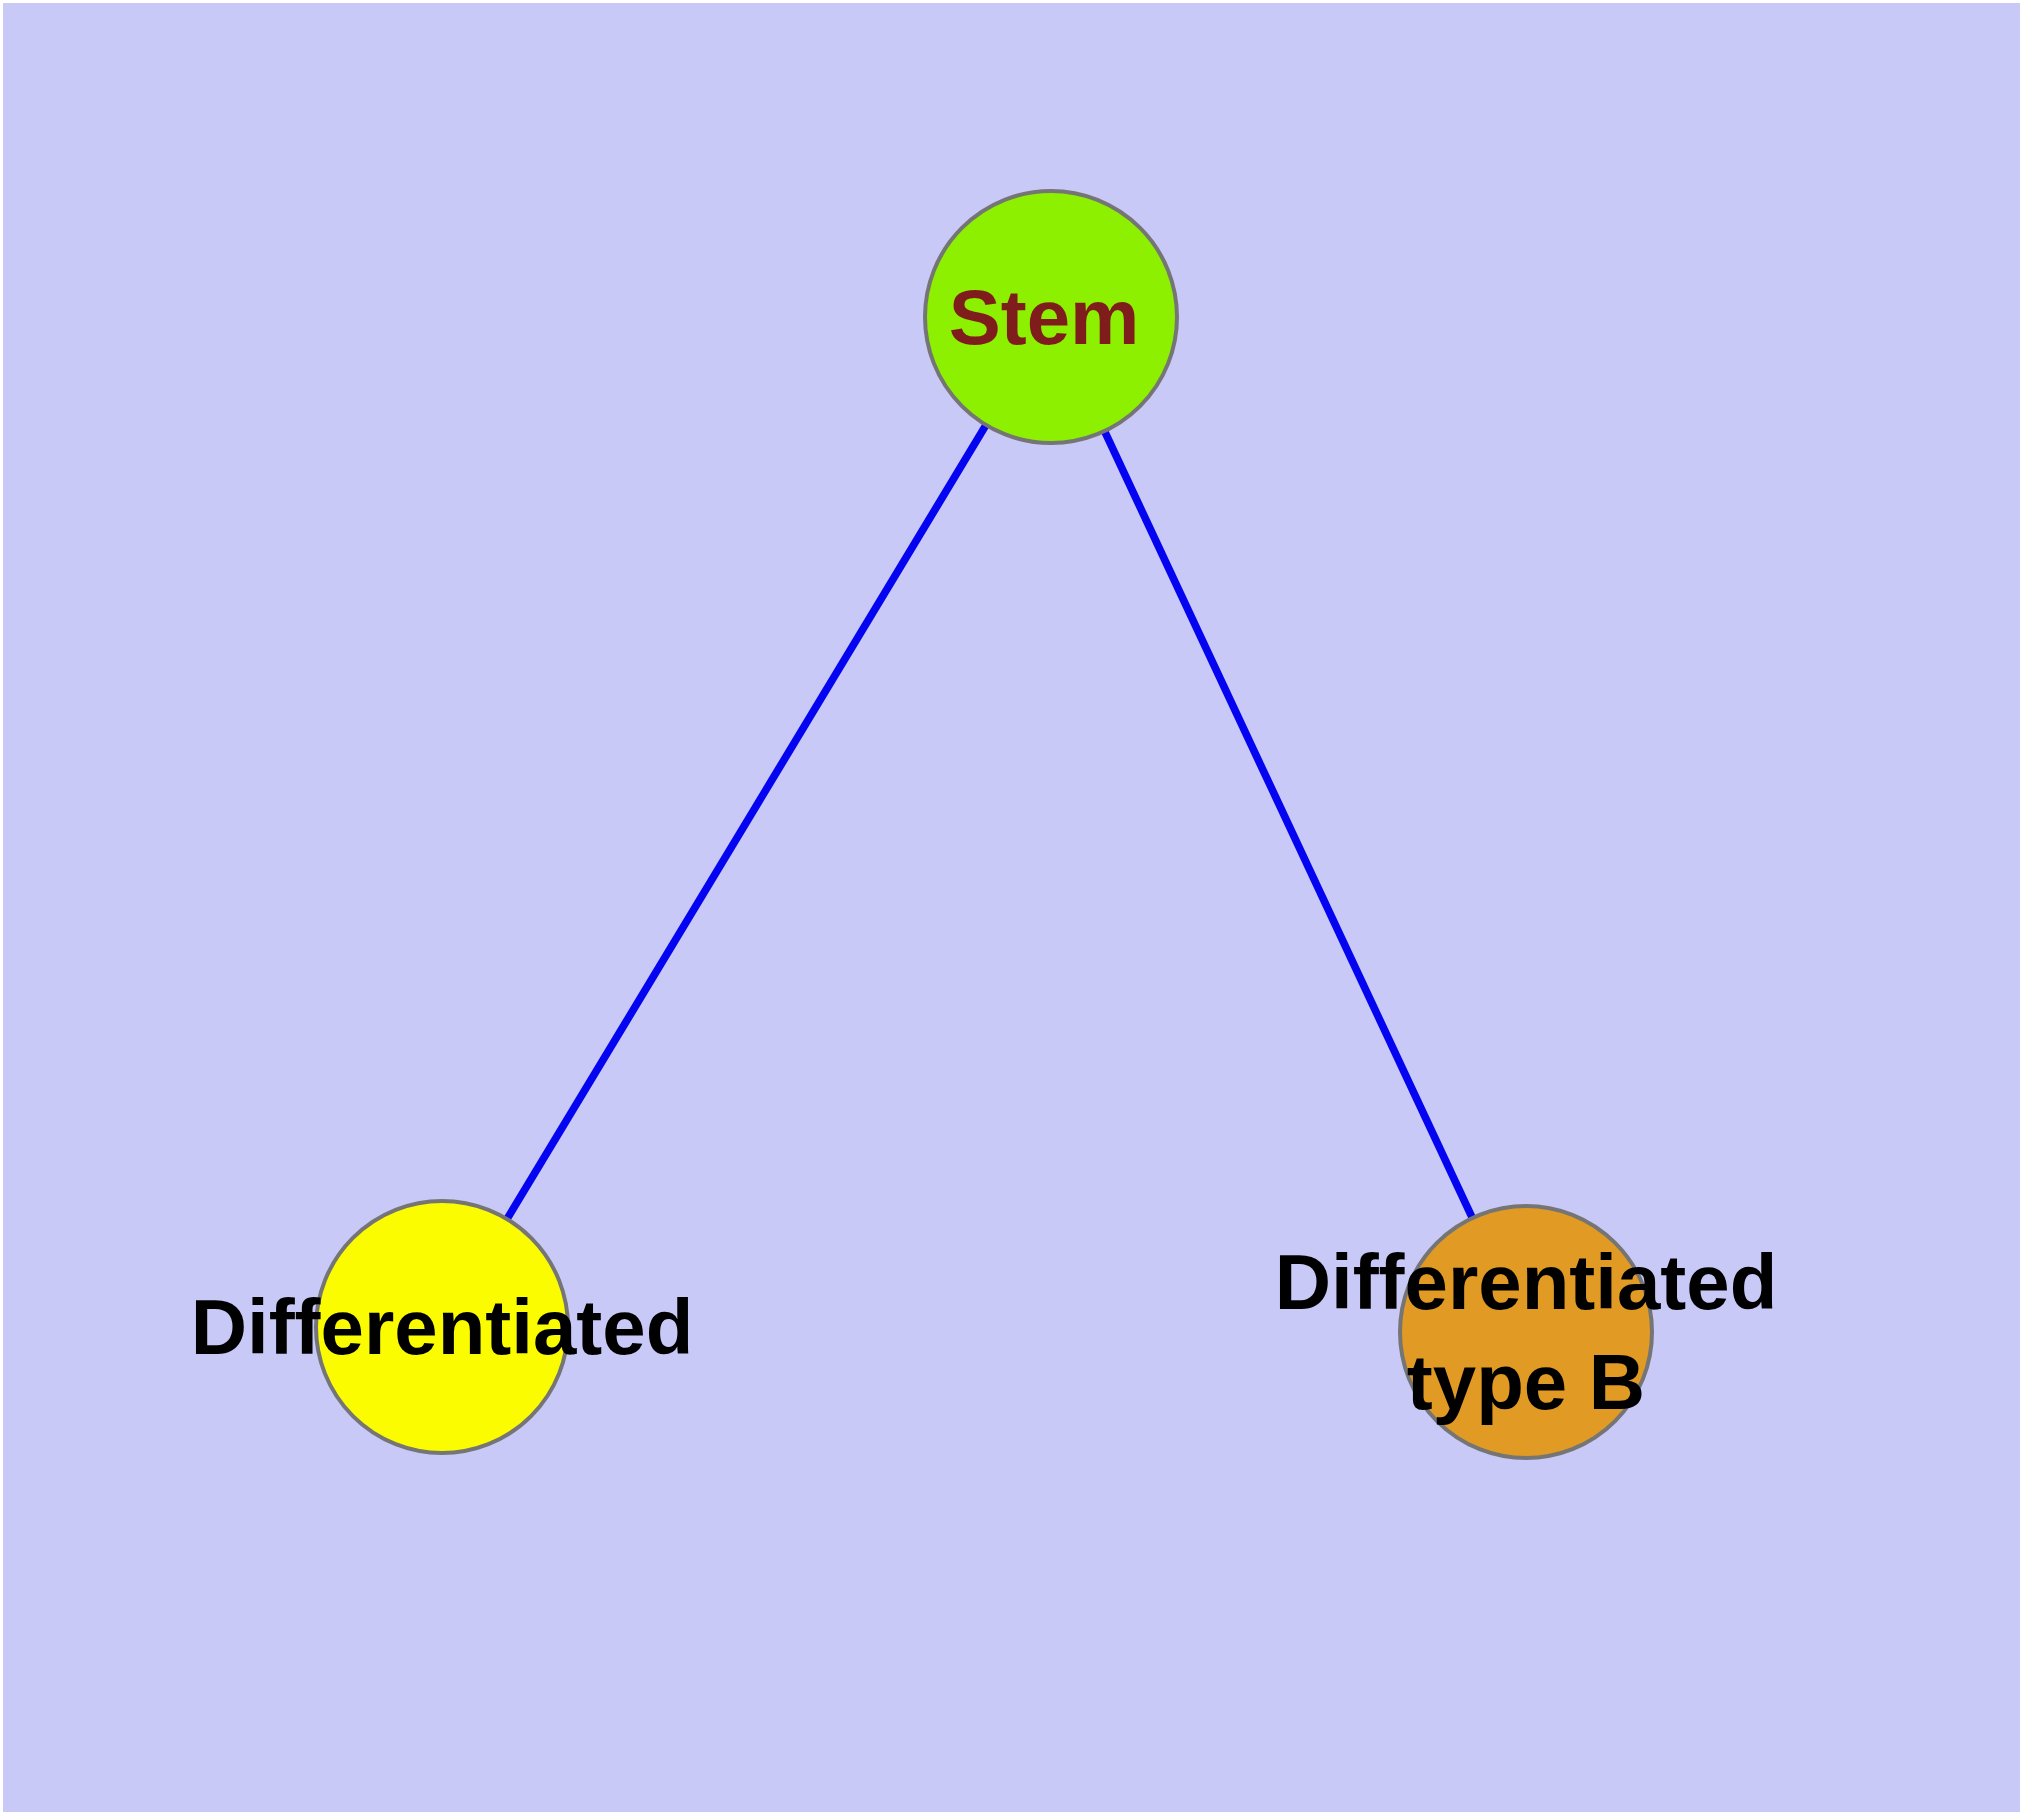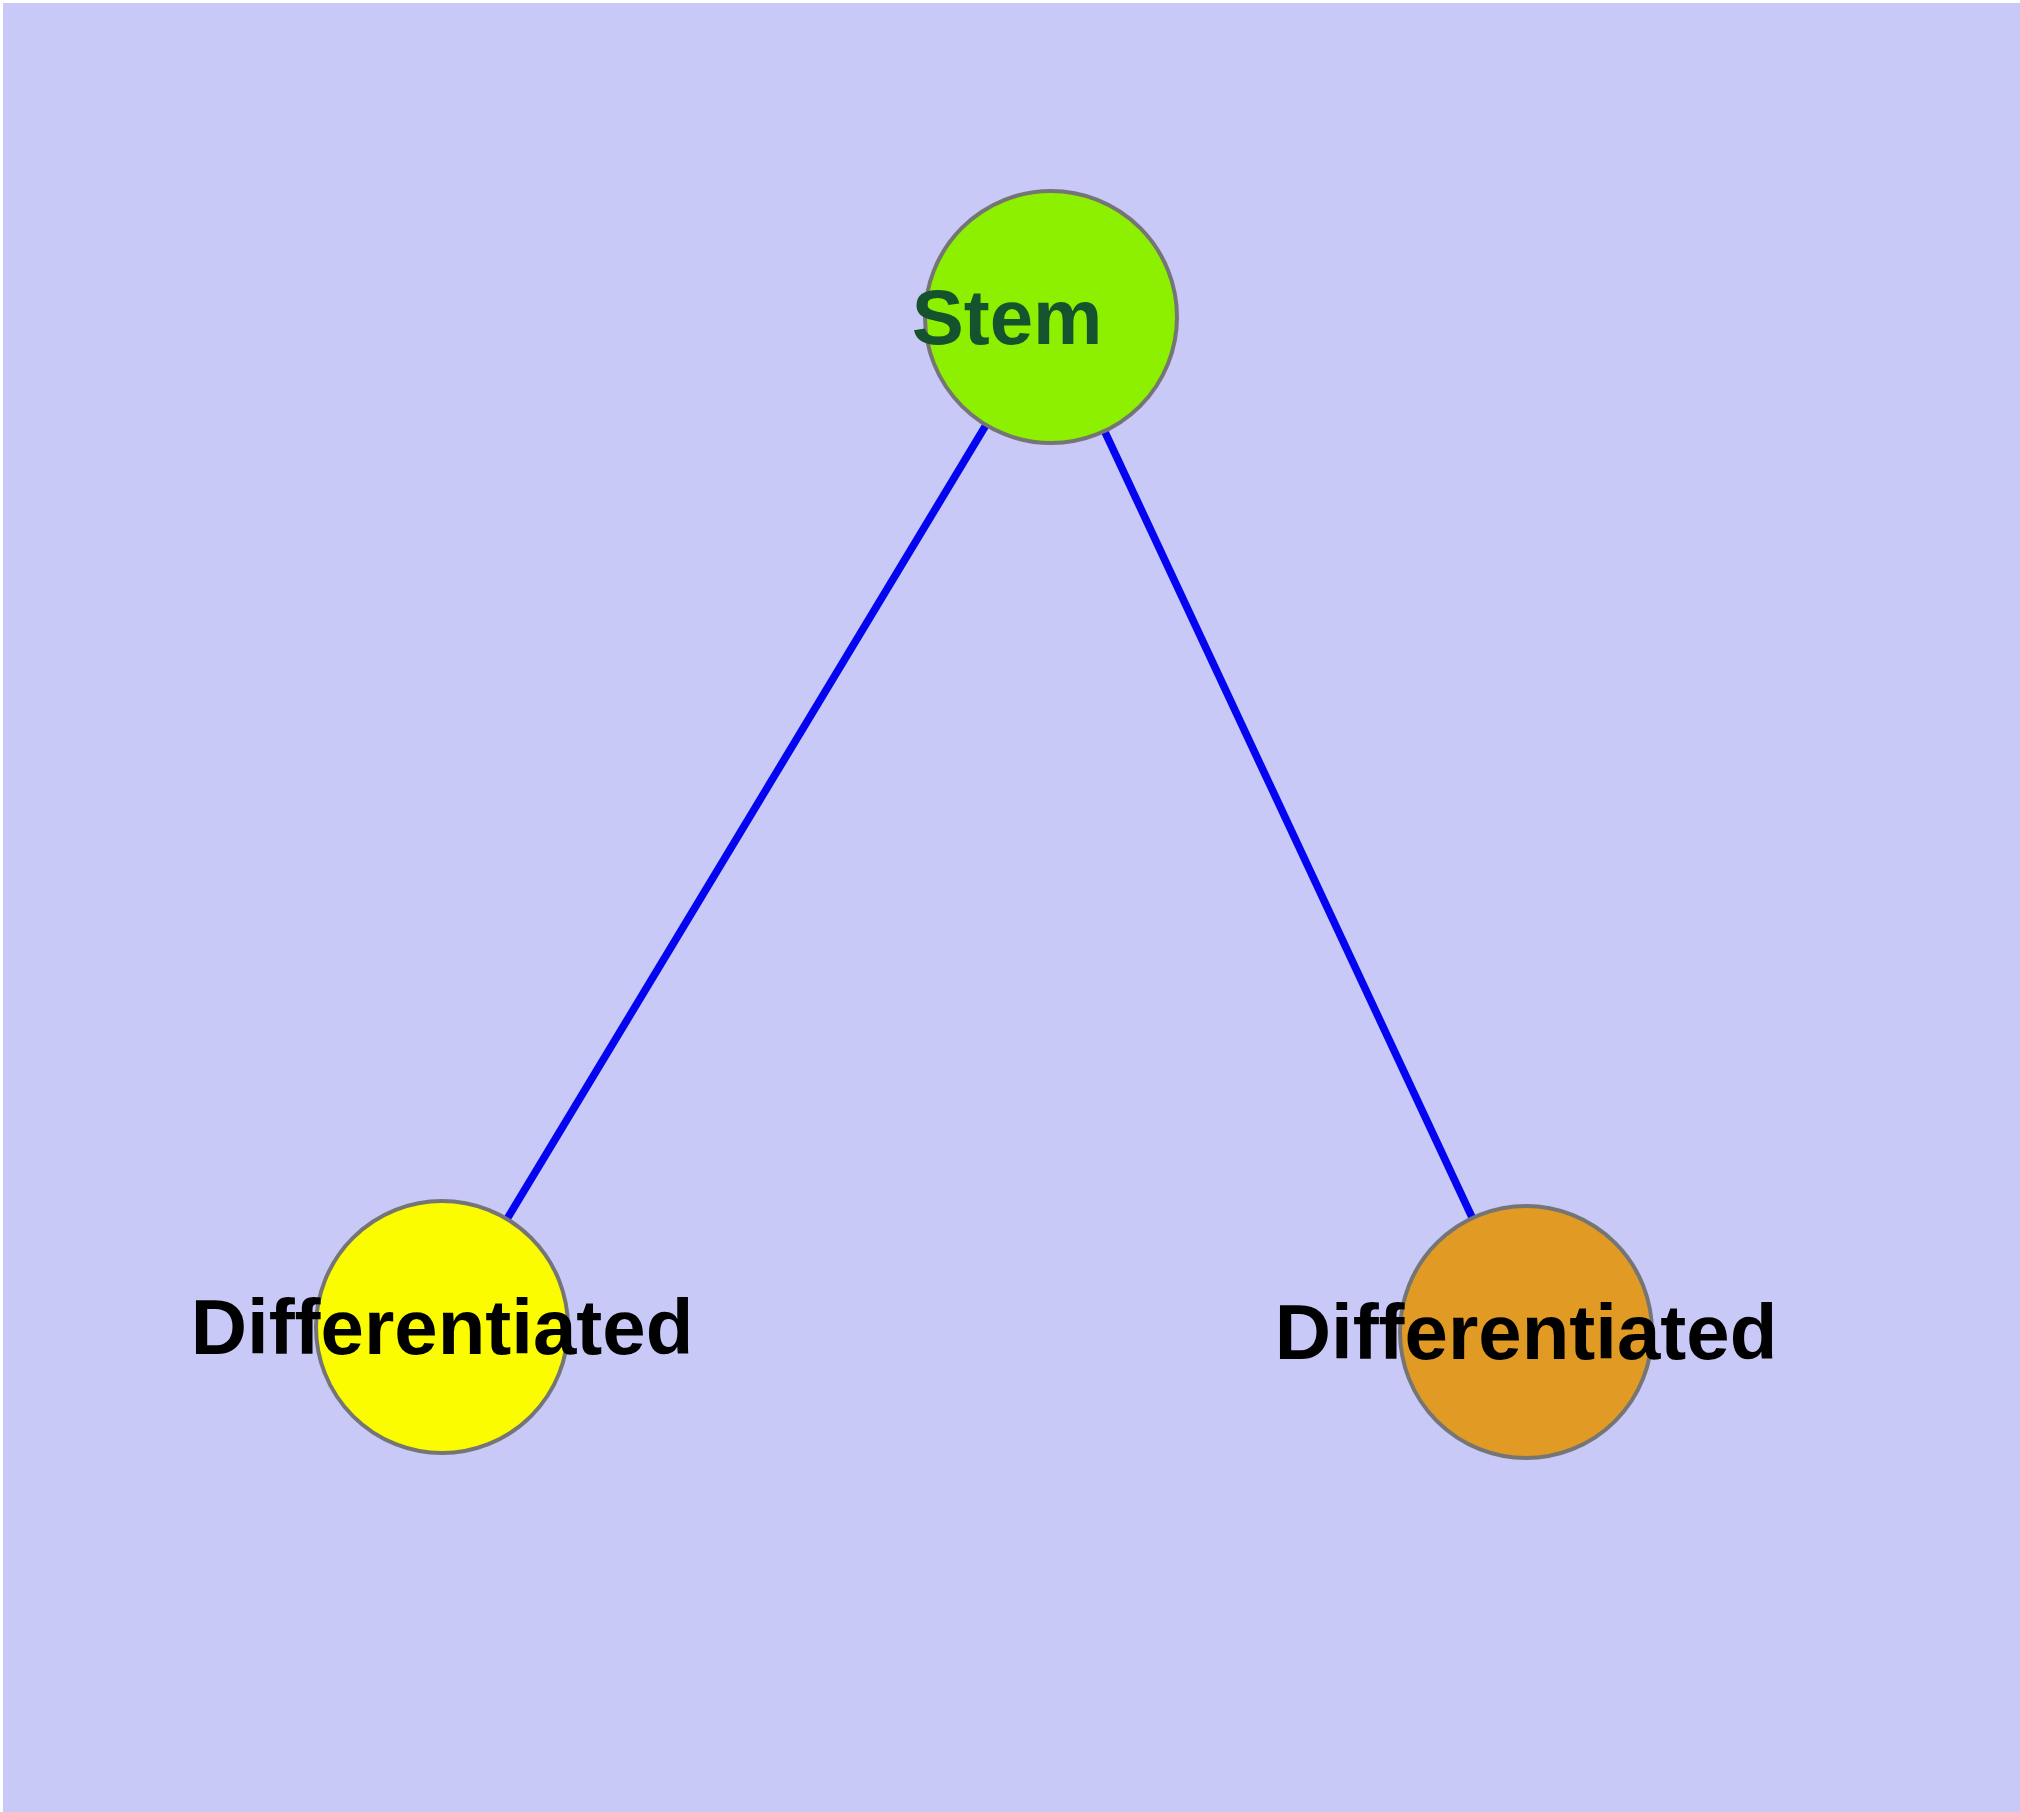--- a/index.html
+++ b/index.html
@@ -62,29 +62,30 @@
 <body>
 
 <div class="stage" style="background: rgb(255, 255, 255);">
   <div class="plot" style="background: rgb(201, 201, 248);">
     <svg class="edges" xmlns="http://www.w3.org/2000/svg" viewBox="0 0 2384 2138">
         <line x1="1240" y1="374" x2="521" y2="1566" stroke="#0404f0" stroke-width="9"></line>
         <line x1="1240" y1="374" x2="1800" y2="1572" stroke="#0404f0" stroke-width="9"></line>
       </svg>
     <div class="nodes">
         <div class="node" style="left: 923px; top: 189px; width: 256px; height: 256px; background: rgb(141, 240, 0); border-color: rgb(117, 117, 117);"></div>
-        <div class="node-label" style="left: 1007px; top: 317px; color: #14532d;">
+        <div class="node-label" style="left: 1044px; top: 317px; color: #7f1d1d;">
           <div class="line">Stem</div>
         </div>
         <div class="node" style="left: 314px; top: 1199px; width: 256px; height: 256px; background: rgb(252, 252, 0); border-color: rgb(117, 117, 117);"></div>
         <div class="node-label" style="left: 442px; top: 1327px; color: rgb(0, 0, 0);">
           <div class="line">Differentiated</div>
         </div>
         <div class="node" style="left: 1398px; top: 1204px; width: 256px; height: 256px; background: rgb(225, 154, 36); border-color: rgb(117, 117, 117);"></div>
         <div class="node-label" style="left: 1526px; top: 1332px; color: rgb(0, 0, 0);">
           <div class="line">Differentiated</div>
+          <div class="line">type B</div>
         </div>
       </div>
   </div>
   <div class="margin-top" style="background: rgb(255, 255, 255);"></div>
   <div class="margin-left" style="background: rgb(255, 255, 255);"></div>
 </div>
 
 
 </body></html>

